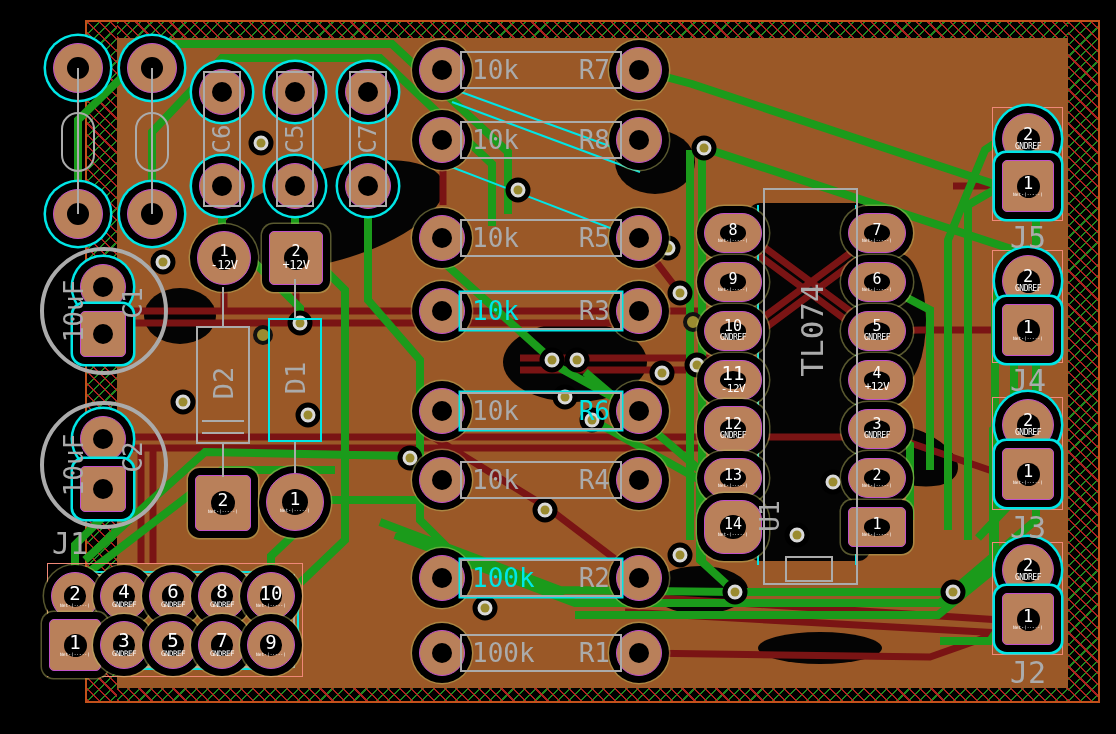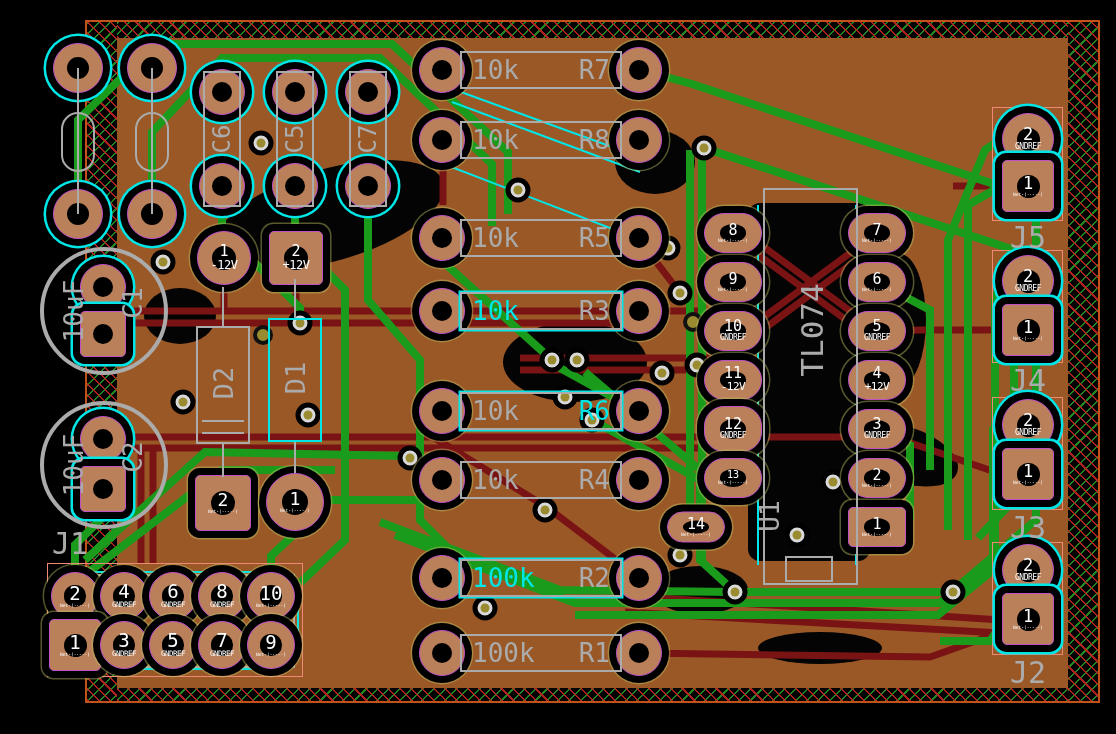--- a/index.html
+++ b/index.html
@@ -242,32 +242,32 @@
     </div>
   <div class="pad r" style="width:58px;height:40px;border-radius:20px;left:733px;top:282px">
       <span class="pnum" style="font-size:15px">9</span>
       <span class="pnetT">Net-(··-··)</span>
     </div>
   <div class="pad r" style="width:58px;height:40px;border-radius:20px;left:733px;top:331px">
       <span class="pnum" style="font-size:15px">10</span>
       <span class="pnet">GNDREF</span>
     </div>
   <div class="pad r" style="width:58px;height:40px;border-radius:20px;left:733px;top:380px">
-      <span class="pnum" style="font-size:15px">11</span>
+      <span class="pnum" style="font-size:19px">11</span>
       <span class="pnet" style="font-size:11px">-12V</span>
     </div>
   <div class="pad r" style="width:58px;height:46px;border-radius:20px;left:733px;top:429px">
       <span class="pnum" style="font-size:15px">12</span>
       <span class="pnet">GNDREF</span>
     </div>
   <div class="pad r" style="width:58px;height:40px;border-radius:20px;left:733px;top:478px">
-      <span class="pnum" style="font-size:10px">13</span>
-      <span class="pnetT">Net-(··-··)</span>
-    </div>
-  <div class="pad r" style="width:58px;height:31px;border-radius:20px;left:696px;top:527px">
+      <span class="pnum" style="font-size:15px">13</span>
+      <span class="pnetT">Net-(··-··)</span>
+    </div>
+  <div class="pad r" style="width:58px;height:54px;border-radius:20px;left:733px;top:527px">
       <span class="pnum" style="font-size:15px">14</span>
       <span class="pnetT">Net-(··-··)</span>
     </div>
   <div class="pad r" style="width:58px;height:40px;border-radius:20px;left:877px;top:233px">
       <span class="pnum" style="font-size:15px">7</span>
       <span class="pnetT">Net-(··-··)</span>
     </div>
   <div class="pad r" style="width:58px;height:40px;border-radius:20px;left:877px;top:282px">
       <span class="pnum" style="font-size:15px">6</span>
       <span class="pnetT">Net-(··-··)</span>

